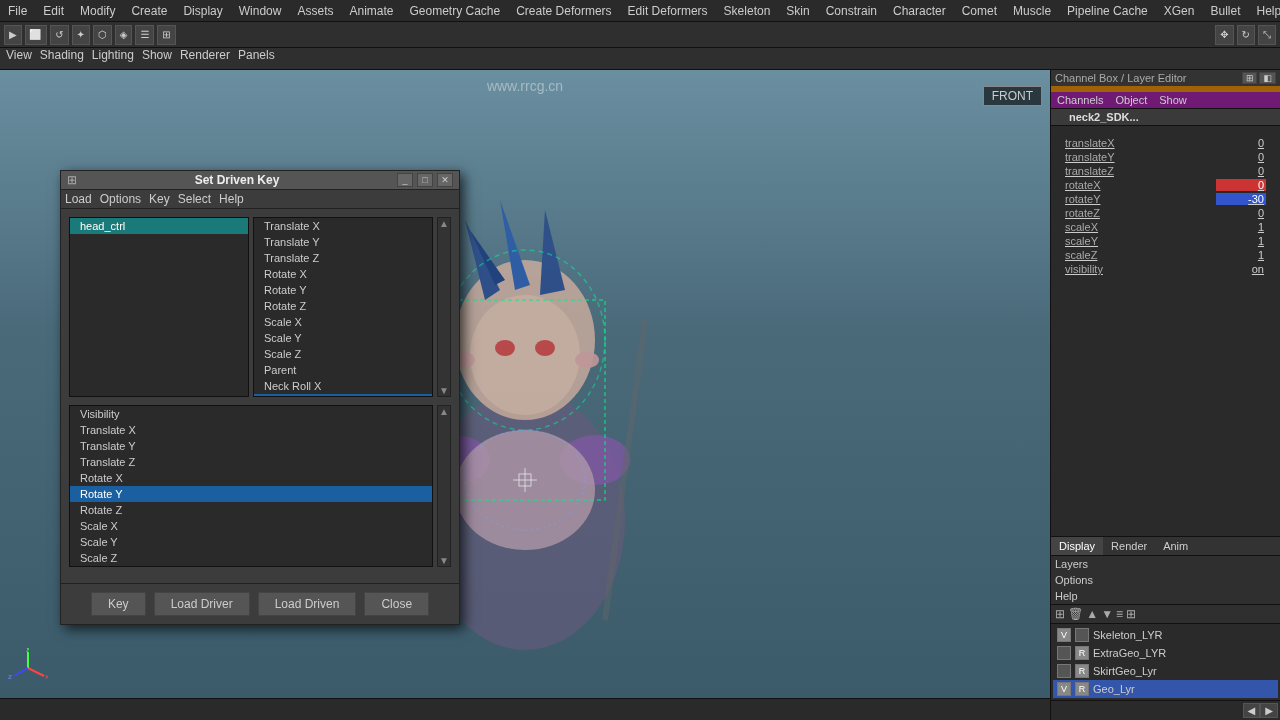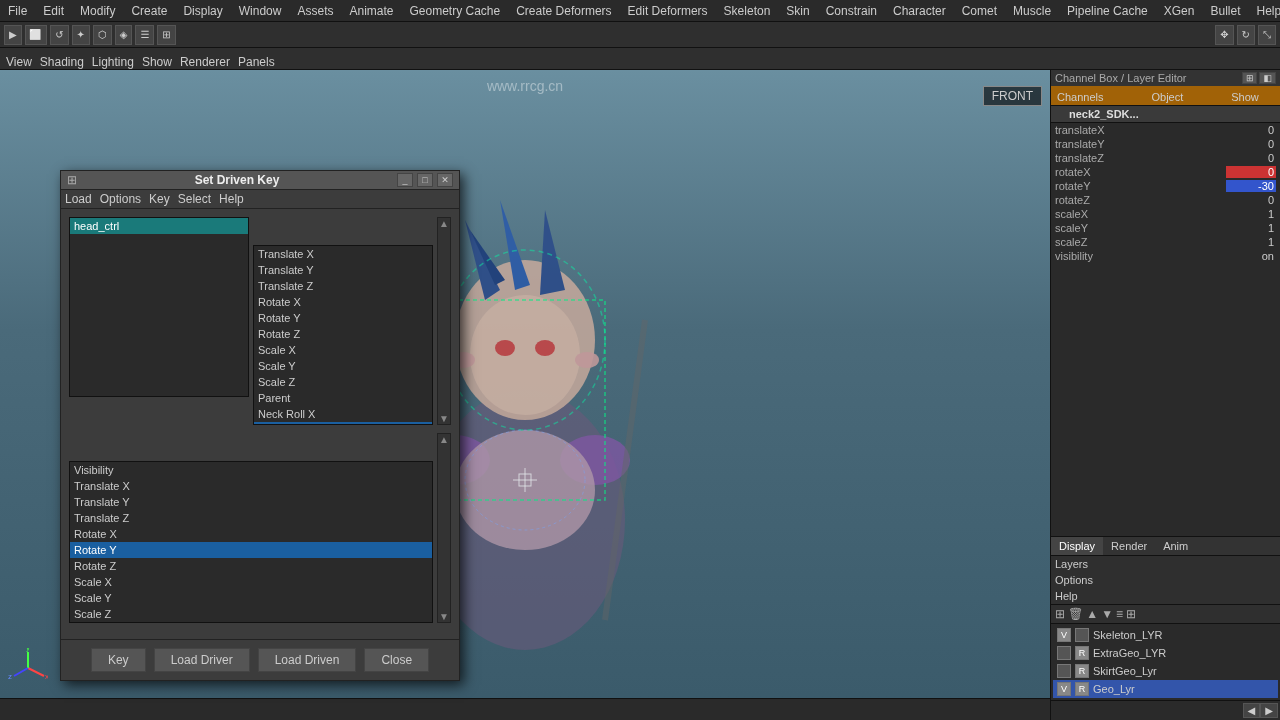--- a/index.html
+++ b/index.html
@@ -7,41 +7,41 @@
 
     
     #menubar { display: flex; background: #2a2a2a; height: 22px; align-items: center; border-bottom: 1px solid #111; }
     .menu-item { padding: 2px 8px; color: #ccc; font-size: 12px; cursor: pointer; white-space: nowrap; }
 
     
     #toolbar { display: flex; background: #2f2f2f; height: 26px; align-items: center; padding: 0 4px; border-bottom: 1px solid #111; gap: 3px; }
     .toolbar-btn { background: #444; border: 1px solid #555; color: #ccc; font-size: 10px; padding: 1px 4px; cursor: pointer; height: 20px; }
 
     
-    #subtoolbar { display: flex; background: #2f2f2f; height: 22px; align-items: flex-end; padding: 0 6px; border-bottom: 1px solid #111; gap: 8px; }
+    #subtoolbar { display: flex; background: #2f2f2f; height: 22px; align-items: flex-start; padding: 0 6px; border-bottom: 1px solid #111; gap: 8px; }
     .sub-menu { color: #ccc; font-size: 12px; cursor: pointer; }
 
     
     #main { display: flex; height: calc(720px - 70px); }
 
     
     #viewport { flex: 1; position: relative; background: #5a7a8a; overflow: hidden; }
     #viewport-bg { width: 100%; height: 100%; background: linear-gradient(180deg, #6a8fa0 0%, #4a6a7a 40%, #3a5a6a 100%); position: relative; }
     #front-badge { position: absolute; top: 8px; right: 8px; background: rgba(0,0,0,0.6); border: 1px solid #888; padding: 2px 8px; color: #ccc; font-size: 12px; margin-top: 8px; }
     #url-text { position: absolute; top: 8px; left: 50%; transform: translateX(-50%); color: rgba(255,255,255,0.4); font-size: 14px; }
 
     
     #char-img { position: absolute; left: 50%; top: 50%; transform: translate(-50%, -45%); width: 400px; height: 500px; }
 
     
     #right-panel { width: 230px; background: #2a2a2a; border-left: 1px solid #111; display: flex; flex-direction: column; }
-    #channel-header { display: flex; justify-content: space-between; align-items: center; background: #333; padding: 2px 4px; border-bottom: 3px solid #a16207; }
+    #channel-header { display: flex; justify-content: space-between; align-items: center; background: #333; padding: 2px 4px; border-bottom: 6px solid #a16207; }
     .chan-tab { color: #ccc; font-size: 11px; padding: 2px 6px; cursor: pointer; }
     #channel-title { background: #3a3a3a; padding: 2px 18px; font-size: 11px; color: #ddd; border-bottom: 1px solid #111; font-weight: bold; }
-    #channel-list { flex: 1; overflow-y: auto; padding: 0; }
+    #channel-list { flex: 1; overflow-y: auto; padding: 10px; text-decoration: underline; }
     .chan-row { display: flex; justify-content: space-between; padding: 1px 4px; font-size: 11px; }
     .chan-name { color: #aaa; }
     .chan-val { color: #ccc; min-width: 50px; text-align: right; padding-right: 2px; }
     .chan-val-red { background: #cc3333; color: #fff; min-width: 50px; text-align: right; padding-right: 2px; }
     .chan-val-blue { background: #3355cc; color: #fff; min-width: 50px; text-align: right; padding-right: 2px; }
 
     
     #layer-section { border-top: 1px solid #111; }
     #layer-tabs { display: flex; background: #333; border-bottom: 1px solid #111; }
     .layer-tab { color: #ccc; font-size: 11px; padding: 3px 8px; cursor: pointer; }
@@ -64,22 +64,22 @@
     #sdk-titlebar { display: flex; justify-content: space-between; align-items: center; background: #555; padding: 2px 6px; border-bottom: 1px solid #222; cursor: move; }
     #sdk-title { color: #eee; font-size: 12px; font-weight: bold; }
     #sdk-title-icons { display: flex; gap: 4px; }
     .title-btn { width: 16px; height: 14px; background: #666; border: 1px solid #444; color: #ccc; font-size: 9px; display: flex; align-items: center; justify-content: center; cursor: pointer; }
     #sdk-menubar { display: flex; background: #3c3c3c; border-bottom: 1px solid #222; padding: 2px 4px; gap: 8px; }
     .sdk-menu { color: #ccc; font-size: 12px; cursor: pointer; }
     #sdk-body { padding: 8px; }
     .sdk-section-label { color: #aaa; font-size: 11px; font-weight: bold; margin-bottom: 4px; background: #444; padding: 2px 4px; }
     .sdk-list-container { display: flex; gap: 4px; margin-bottom: 8px; position: relative; }
     .sdk-list-left { flex: 1; background: #2a2a2a; border: 1px solid #111; overflow-y: auto; max-height: 180px; }
-    .sdk-list-right { flex: 1; background: #2a2a2a; border: 1px solid #111; overflow-y: auto; max-height: 180px; margin-top: 28px; }
-    .sdk-list-item { padding: 2px 4px; font-size: 11px; color: #ccc; cursor: pointer; white-space: nowrap; }
+    .sdk-list-right { flex: 1; background: #2a2a2a; border: 1px solid #111; overflow-y: auto; max-height: 180px; }
+    .sdk-list-item { padding: 2px 10px; font-size: 11px; color: #ccc; cursor: pointer; white-space: nowrap; }
     .sdk-list-item.selected-blue { background: #1a5fa0; color: #fff; }
     .sdk-list-item.selected-teal { background: #1a7a7a; color: #fff; }
     .sdk-scrollbar { width: 14px; background: #333; border: 1px solid #222; display: flex; flex-direction: column; justify-content: space-between; align-items: center; }
     .sdk-scroll-up { color: #888; cursor: pointer; font-size: 10px; }
     .sdk-scroll-dn { color: #888; cursor: pointer; font-size: 10px; }
     #sdk-footer { display: flex; justify-content: center; gap: 8px; padding: 8px; border-top: 1px solid #222; }
     .sdk-btn { background: #555; border: 1px solid #444; color: #ccc; font-size: 12px; padding: 4px 16px; cursor: pointer; }
 
     
     #statusbar { position: absolute; bottom: 0; left: 0; right: 230px; height: 22px; background: #2a2a2a; border-top: 1px solid #111; display: flex; align-items: center; padding: 0 8px; font-size: 11px; color: #aaa; }
@@ -267,21 +267,21 @@
 
   <div id="right-panel">
 
     <div id="channel-header">
       <span style="color:#aaa;font-size:11px;">Channel Box / Layer Editor</span>
       <div style="display:flex;gap:2px;">
         <button style="background:#555;border:1px solid #444;color:#ccc;font-size:9px;padding:0 3px;cursor:pointer;">⊞</button>
         <button style="background:#555;border:1px solid #444;color:#ccc;font-size:9px;padding:0 3px;cursor:pointer;">◧</button>
       </div>
     </div>
-    <div style="display:flex;border-bottom:1px solid #111;background:#a16207;gap:36px;">
+    <div style="display:flex;border-bottom:1px solid #111;background:#701a75;">
       <span class="chan-tab">Channels</span>
       <span class="chan-tab">Object</span>
       <span class="chan-tab">Show</span>
     </div>
     <div id="channel-title">neck2_SDK...</div>
     <div id="channel-list">
         <div class="chan-row">
           <span class="chan-name">translateX</span>
           <span class="chan-val">0</span>
         </div>

